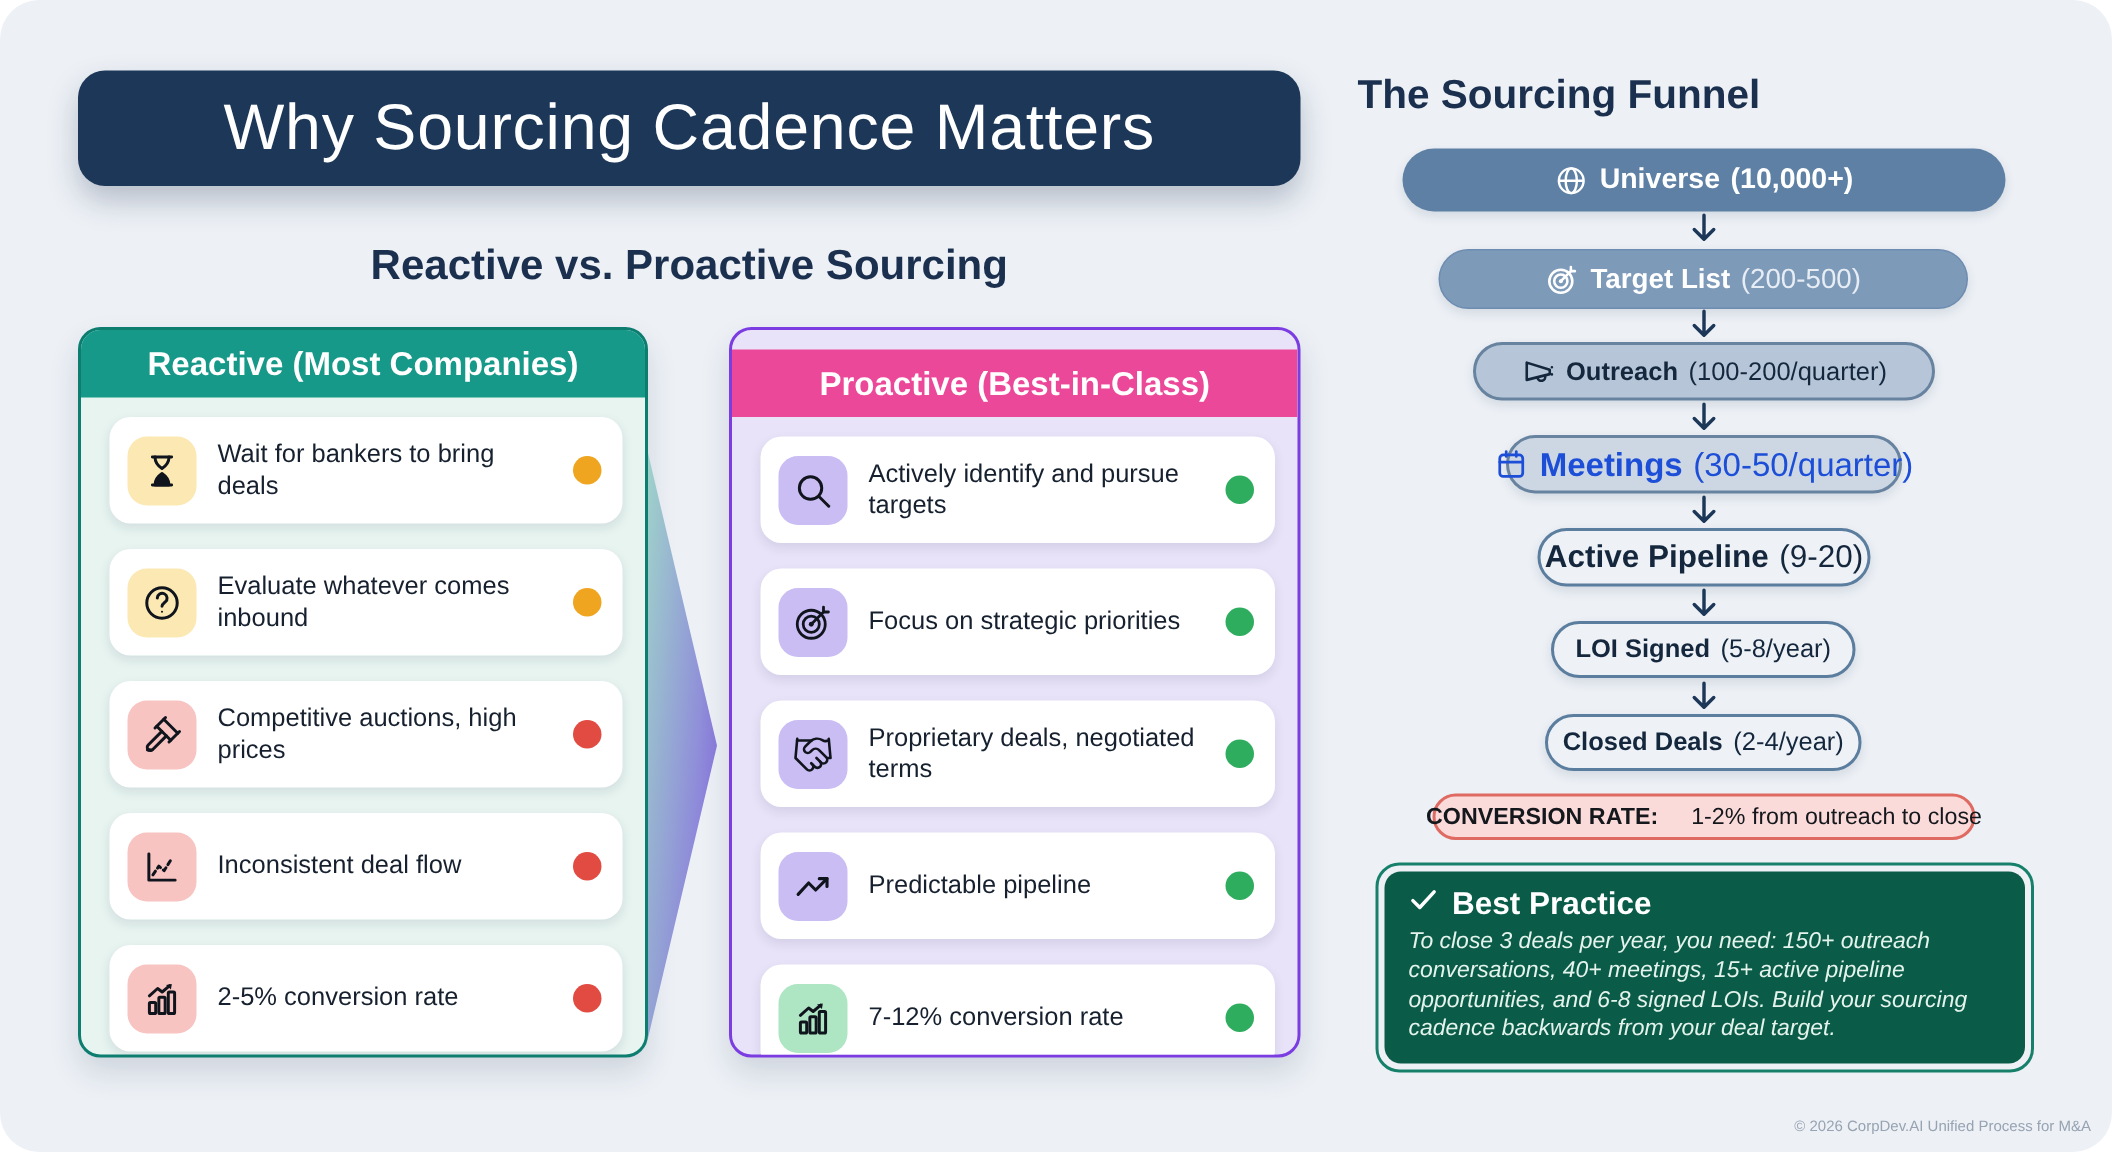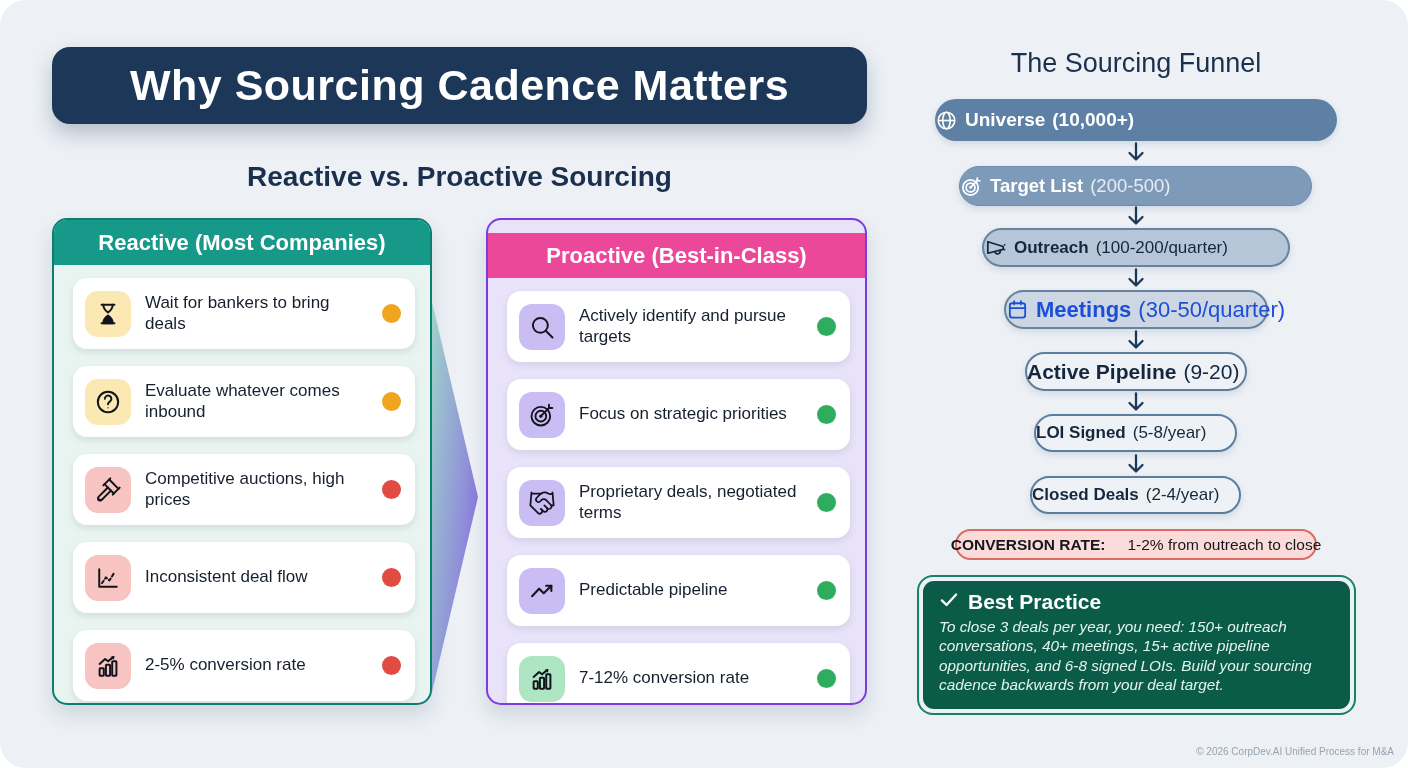--- a/index.html
+++ b/index.html
@@ -3,21 +3,21 @@
 <meta charset="utf-8">
 <style>
   * { box-sizing: border-box; margin: 0; padding: 0; }
   html,body { width:1408px; height:768px; background:#fff; font-family:"Liberation Sans", sans-serif; }
   .canvas { position:absolute; inset:0; width:1408px; height:768px; background:#edf1f6; border-radius:26px; overflow:hidden; }
 
   
   .title-bar { position:absolute; left:52px; top:47px; width:815px; height:77px; background:#1d3758;
     border-radius:18px; display:flex; align-items:center; justify-content:center;
     box-shadow:0 10px 20px rgba(20,40,70,.25); }
-  .title-bar h1 { color:#fff; font-size:43px; font-weight:700; letter-spacing:.5px; }
+  .title-bar h1 { color:#fff; font-size:43px; font-weight:400; letter-spacing:.5px; }
   .subtitle { position:absolute; left:52px; top:161px; width:815px; text-align:center;
     font-size:28px; font-weight:700; color:#1b2f4e; }
 
   
   .col { position:absolute; top:218px; height:487px; border-radius:15px; overflow:hidden;
     box-shadow:0 10px 20px rgba(20,40,70,.14); display:flex; flex-direction:column; }
   .col-reactive  { left:52px;  width:380px; background:#e7f4f0; border:2.5px solid #0d7d70; }
   .col-proactive { left:486px; width:381px; background:#e9e3f9; border:2.5px solid #7b3ce2; }
   .col-head { height:45px; flex:none; display:flex; align-items:center; justify-content:center;
     color:#fff; font-size:22px; font-weight:700; }
@@ -36,23 +36,23 @@
   .dot { width:19px; height:19px; border-radius:50%; flex:none; }
   .dot-amber { background:#efa51f; }
   .dot-red   { background:#e14b41; }
   .dot-green { background:#2fad5f; }
 
   .flow-arrow { position:absolute; left:432px; top:302px; width:46px; height:390px;
     background:linear-gradient(95deg,#97d1c6,#7a55df);
     clip-path:polygon(0 0,100% 50%,0 100%); opacity:.9; }
 
   
-  .funnel-title { position:absolute; left:905px; top:48px; width:462px; text-align:center;
-    font-size:27px; font-weight:400; color:#1b2f4e; }
-  .stage { position:absolute; display:flex; align-items:center; gap:7px;
+  .funnel-title { position:absolute; left:905px; top:48px; width:462px; 
+    font-size:27px; font-weight:700; color:#1b2f4e; }
+  .stage { position:absolute; display:flex; align-items:center; justify-content:center; gap:7px;
     border-radius:40px; white-space:nowrap; box-shadow:0 3px 7px rgba(20,40,70,.12); }
   .stage .s-name { font-weight:700; }
   .s1 { left:935px;  top:99px;  width:402px; height:42px; background:#5d80a4; color:#fff; font-size:19px; }
   .s1 .s-count { font-weight:600; }
   .s2 { left:959px;  top:166px; width:353px; height:40px; background:#7e9ab9; border:1.5px solid #6d8cb0; color:#fff; font-size:18.5px; }
   .s2 .s-count { color:#e7edf4; }
   .s3 { left:982px;  top:228px; width:308px; height:39px; background:#b6c6d8; border:2px solid #68839f; color:#14273d; font-size:17px; }
   .s4 { left:1004px; top:290px; width:264px; height:39px; background:#ccd7e3; border:2px solid #68839f; color:#1d4ed8; font-size:22px; }
   .s5 { left:1025px; top:352px; width:222px; height:39px; background:#eef2f7; border:2px solid #5b7d9e; color:#14273d; font-size:21px; }
   .s6 { left:1034px; top:414px; width:203px; height:38px; background:#eef2f7; border:2px solid #5b7d9e; color:#14273d; font-size:17px; }

